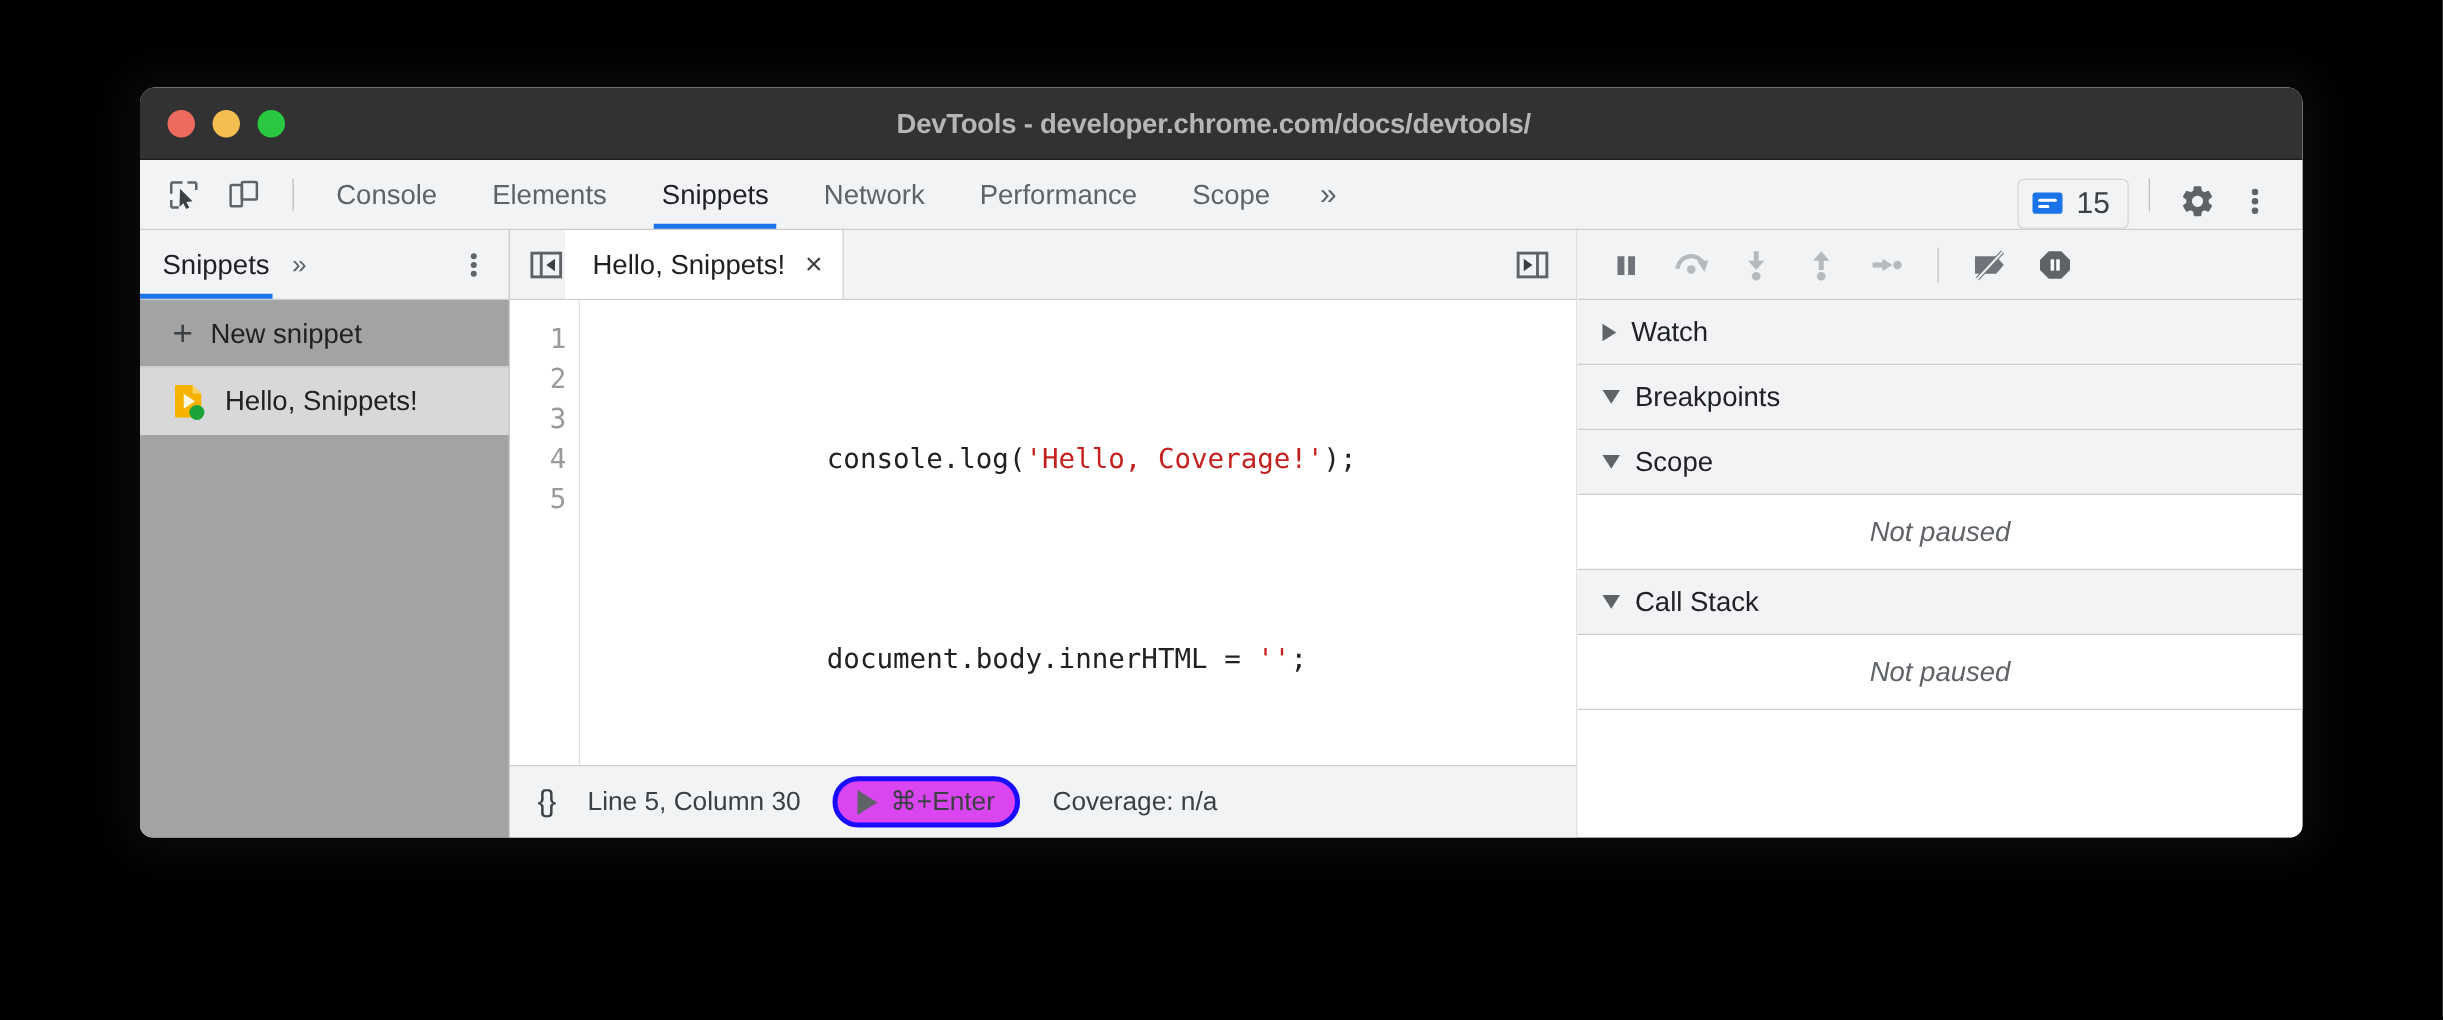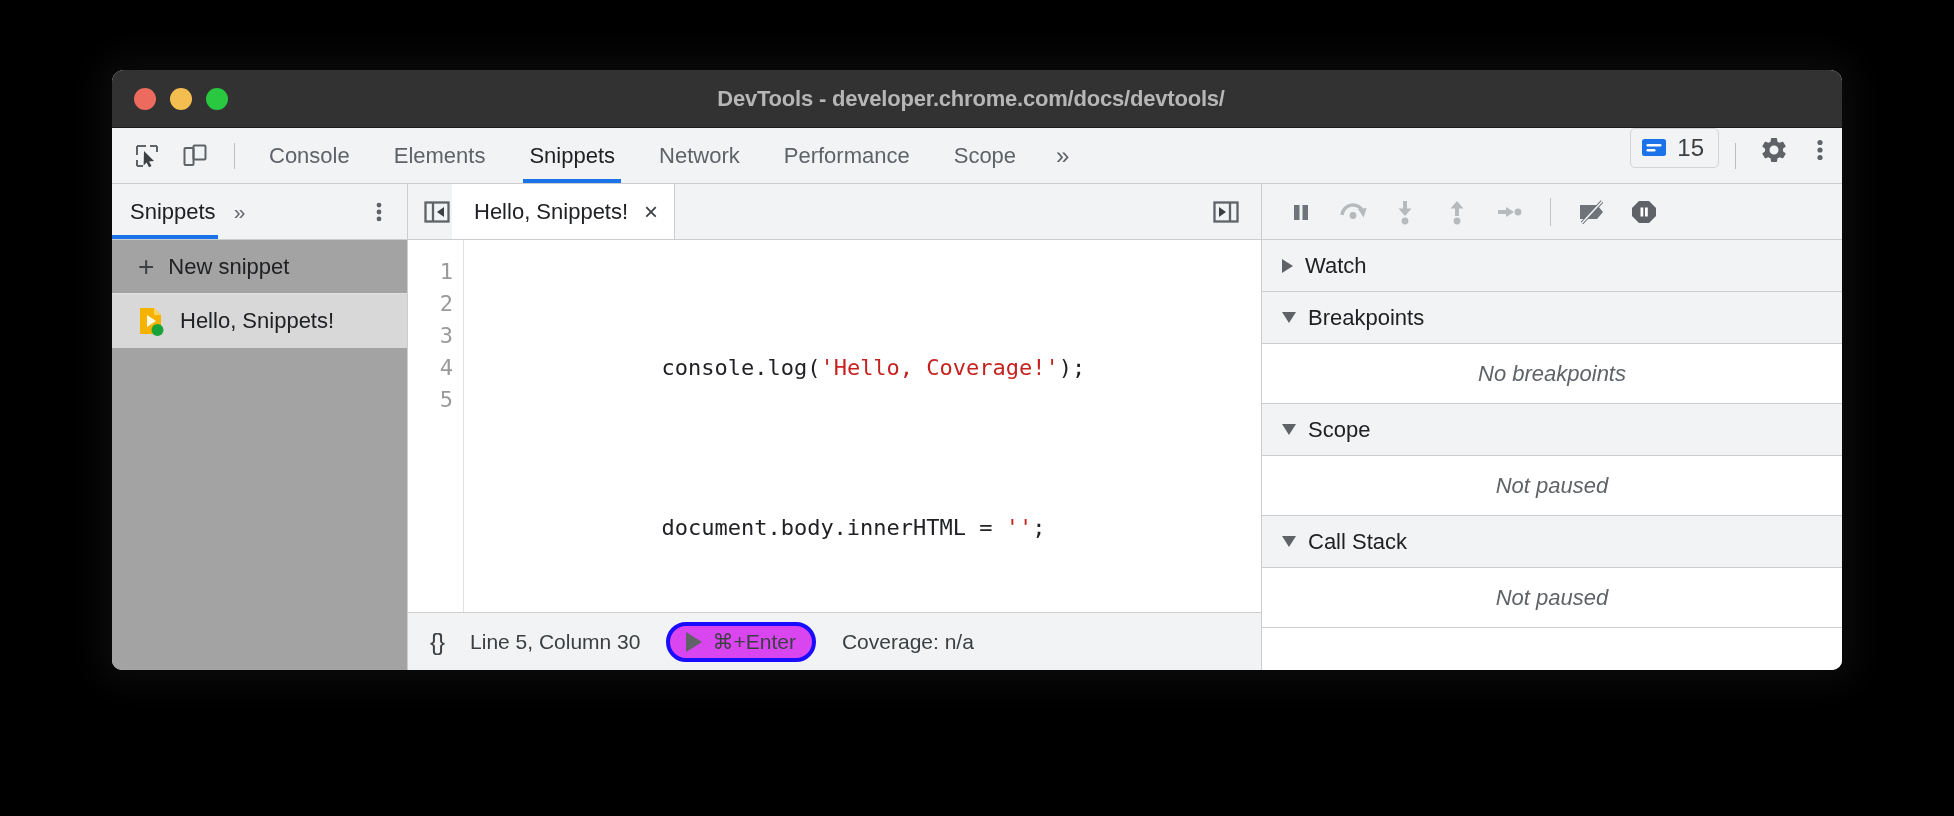--- a/index.html
+++ b/index.html
@@ -66,22 +66,22 @@
   .dt-tab.active::after {
     content: ""; position: absolute;
     left: 16px; right: 16px; bottom: 0; height: 4px;
     background: #1a73e8;
   }
   .dt-more {
     display: flex; align-items: center; padding: 0 18px;
     color: #5f6368; font-size: 24px;
   }
   .tb-right {
-    margin-left: auto; display: flex; align-items: flex-start;
-    gap: 2px;
+    margin-left: auto; display: flex; align-items: flex-end;
+    padding-right: 16px; gap: 2px;
   }
   .msg-badge {
     display: flex; align-items: center; gap: 10px;
     border: 1px solid #d4d4d4; border-radius: 5px;
     padding: 5px 14px 5px 10px; background: #f1f3f4;
   }
   .msg-count { font-size: 24px; color: #3c4043; }
   .tb-right .tb-sep { margin: auto 14px; }
   .gear-btn, .kebab-btn {
     width: 44px; height: 44px;
@@ -448,21 +448,20 @@
 
         <div class="sec-header">
           <span class="tri right"></span>
           <span>Watch</span>
         </div>
 
         <div class="sec-header">
           <span class="tri down"></span>
           <span>Breakpoints</span>
         </div>
-        <div class="sec-body">No breakpoints</div>
 
         <div class="sec-header">
           <span class="tri down"></span>
           <span>Scope</span>
         </div>
         <div class="sec-body">Not paused</div>
 
         <div class="sec-header">
           <span class="tri down"></span>
           <span>Call Stack</span>

